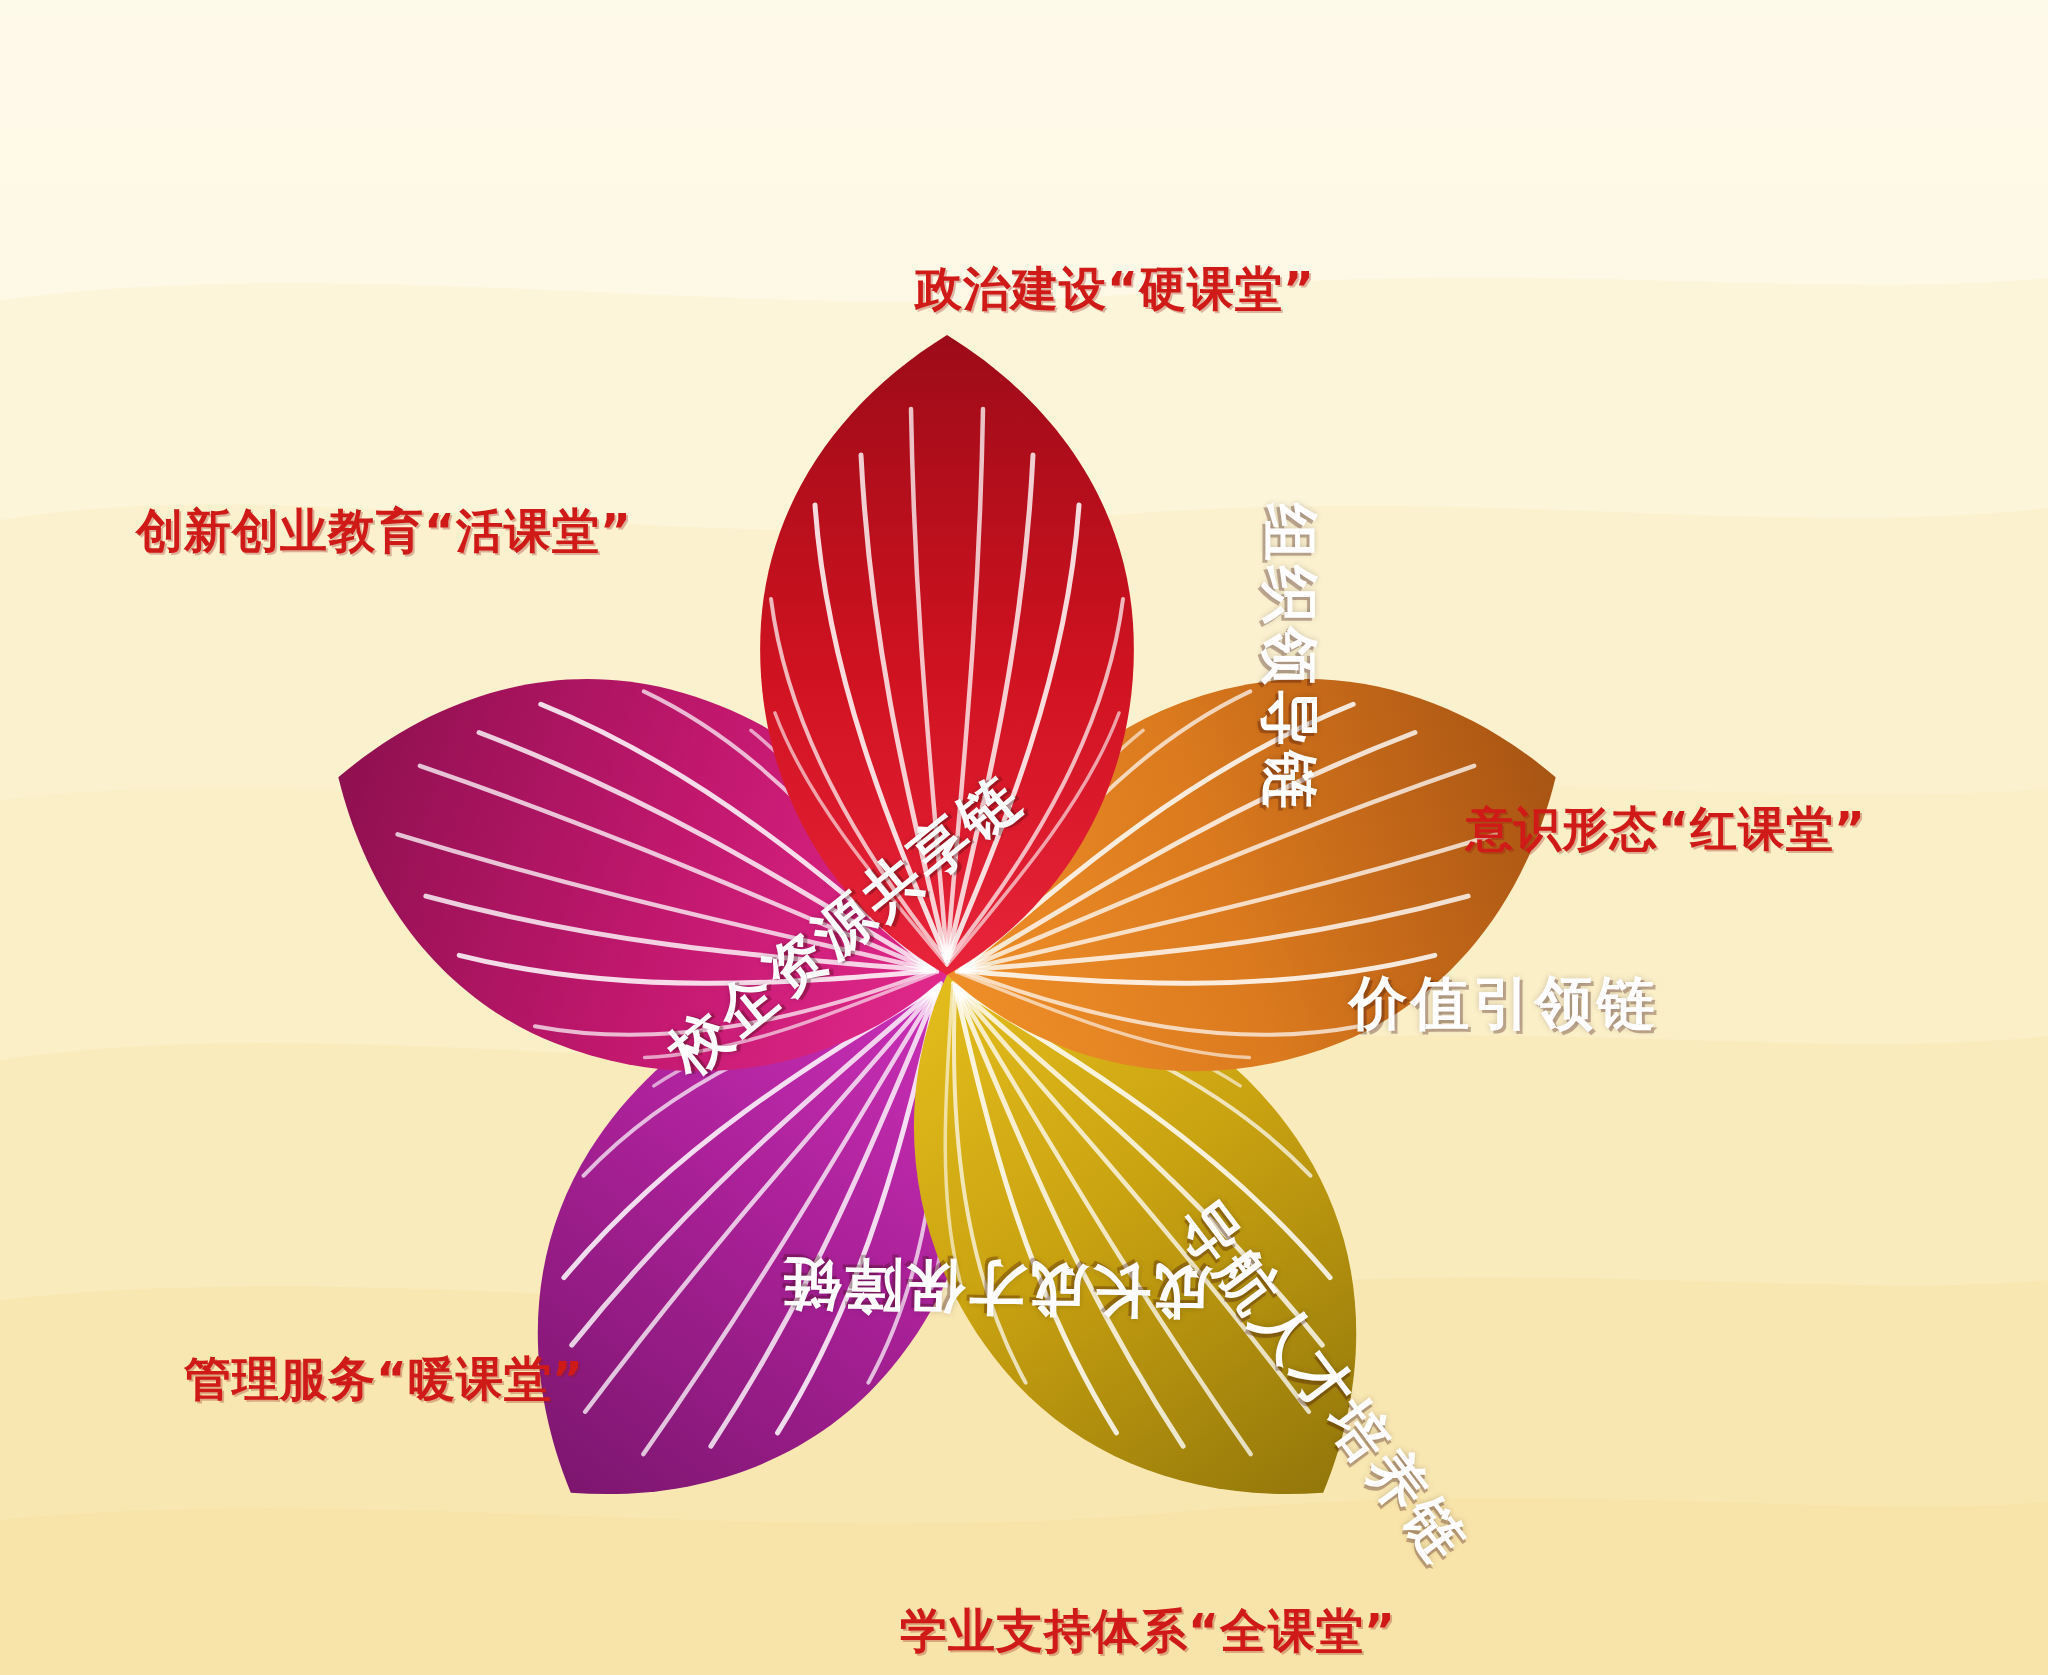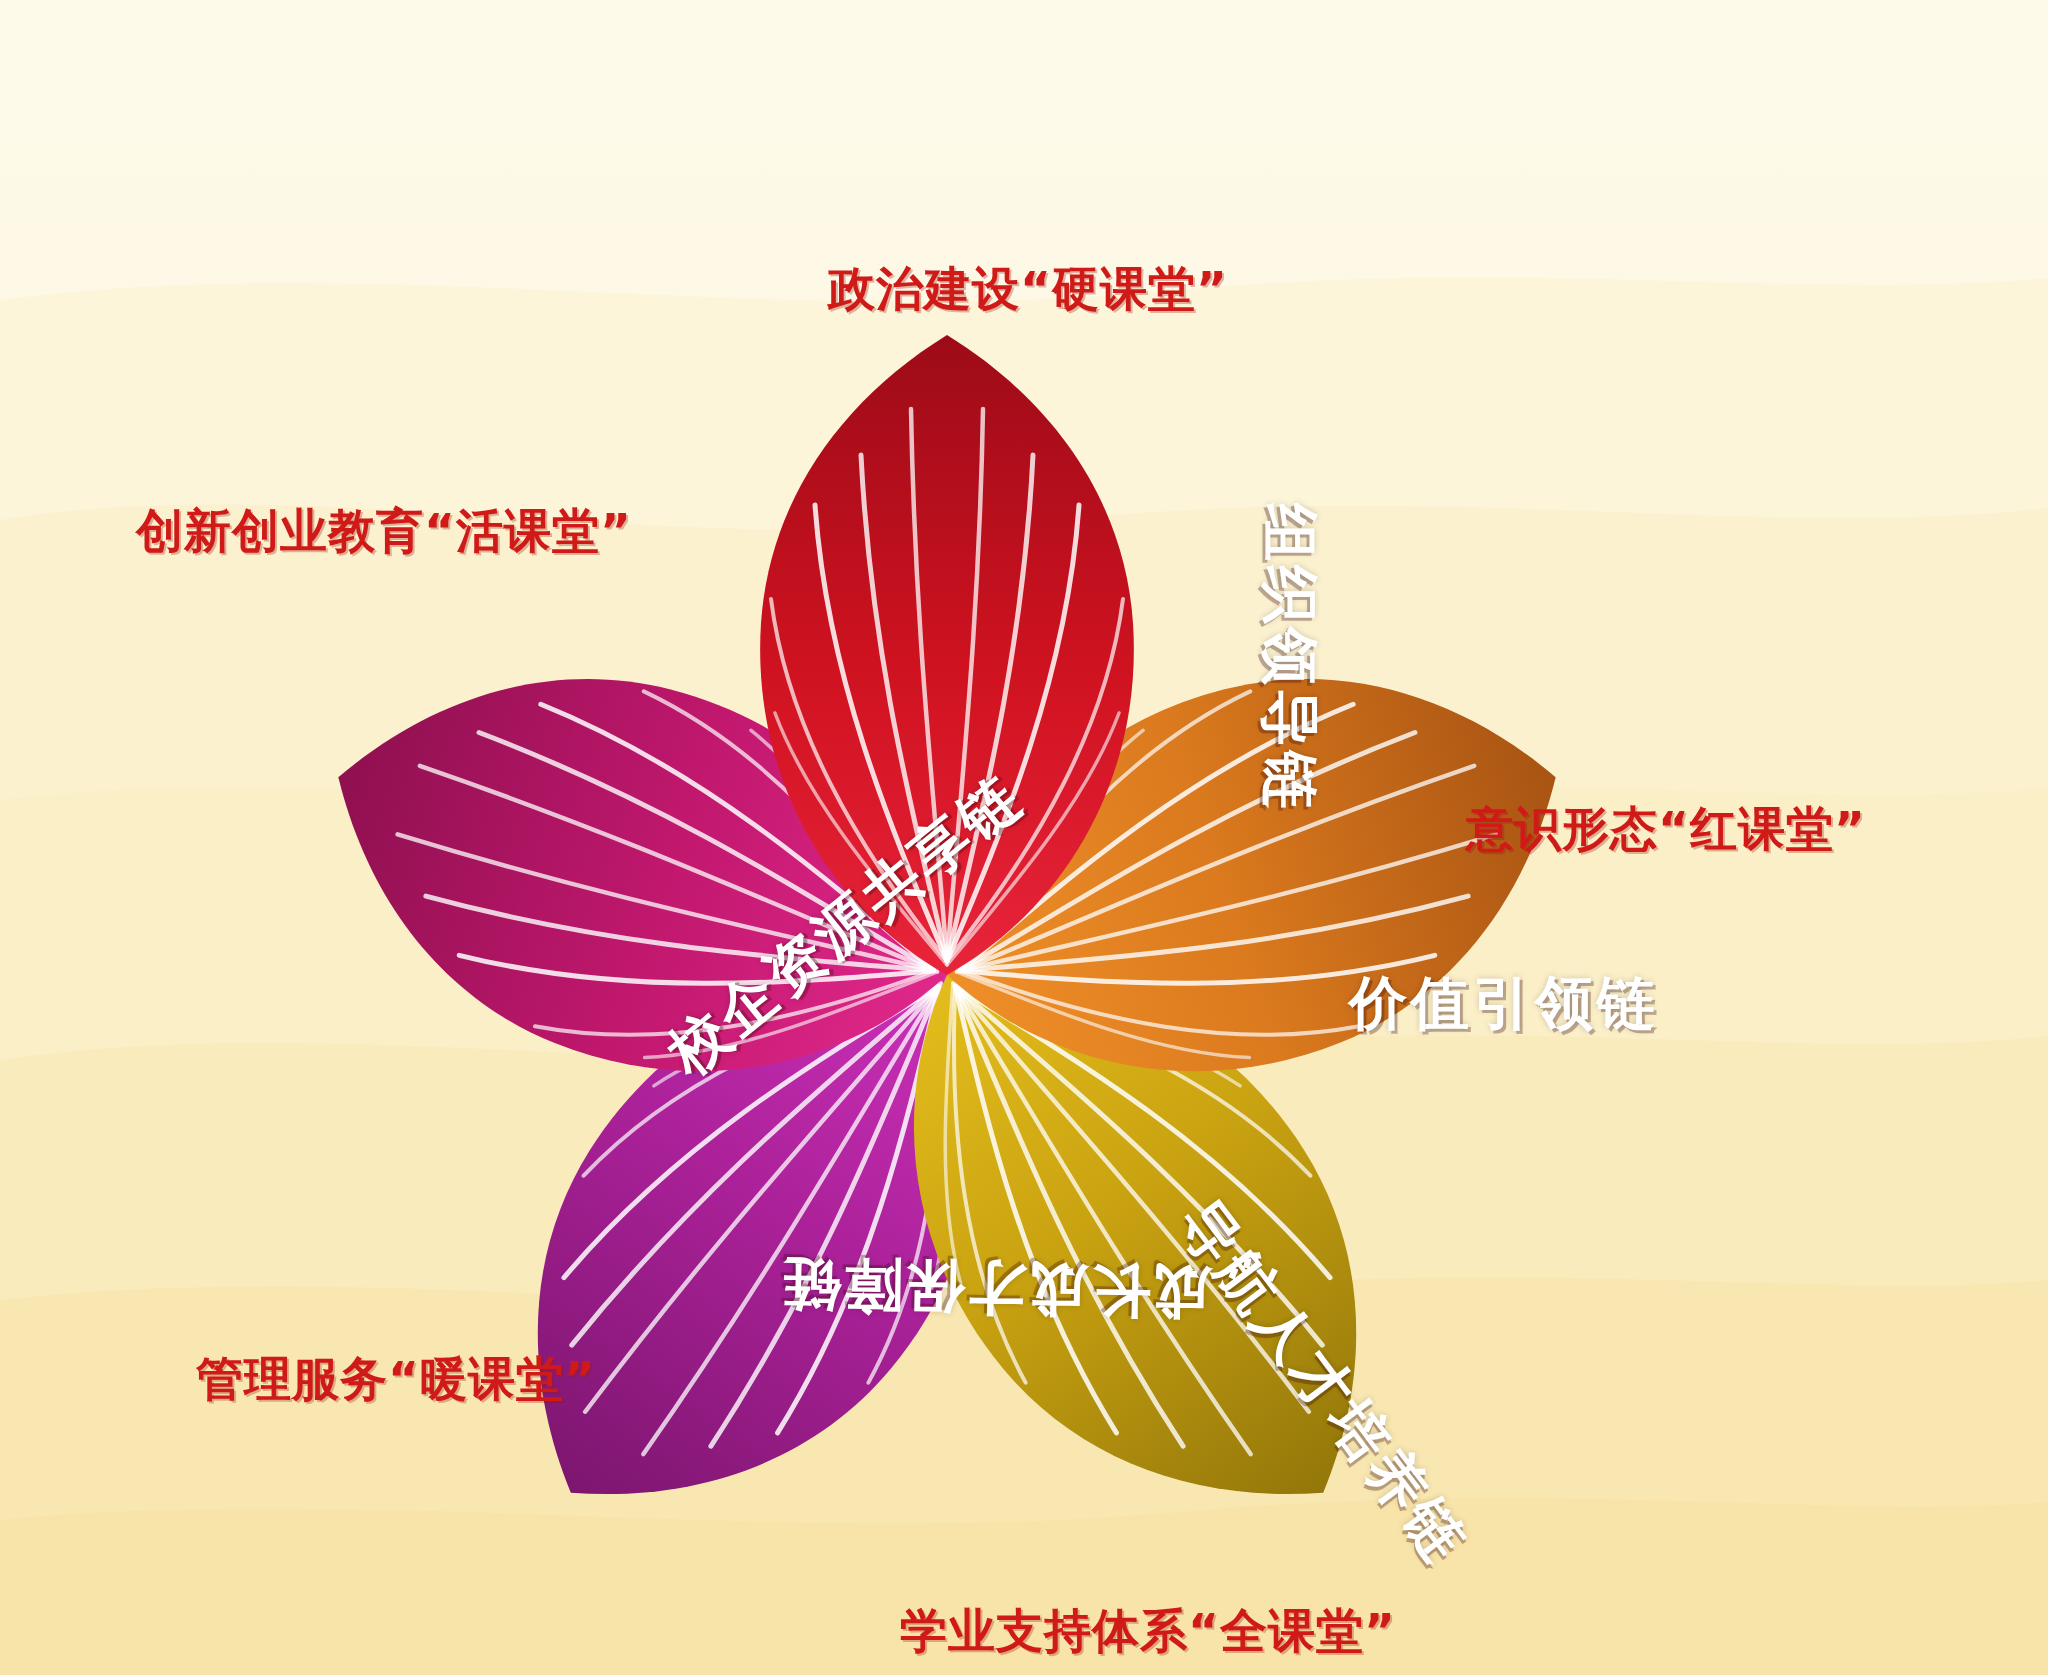--- a/index.html
+++ b/index.html
@@ -105,24 +105,24 @@
     position: absolute;
     font-size: 47px;
     font-weight: 900;
     color: #cf1a17;
     white-space: nowrap;
     letter-spacing: 1px;
     text-shadow: 2px 2px 0 rgba(150,25,20,0.30);
     font-family: "DejaVu Sans", "Liberation Sans", sans-serif;
     z-index: 45;
   }
-  #callout-top    { left: 828px;  top: 258px;  }
+  #callout-top    { left: 915px;  top: 258px;  }
   #callout-left   { left: 136px;  top: 500px;  }
   #callout-right  { left: 1466px; top: 798px;  }
-  #callout-bleft  { left: 184px;  top: 1348px; margin-left: 12px; }
+  #callout-bleft  { left: 184px;  top: 1348px; }
   #callout-bottom { left: 900px;  top: 1562px; margin-top: 38px; }
 </style>
 </head>
 <body>
 
 <div id="poster">
 
   <svg id="bg-waves" viewBox="0 0 2048 1675" preserveAspectRatio="none">
     <defs>
       <linearGradient id="bgGrad" x1="0" y1="0" x2="0" y2="1">

